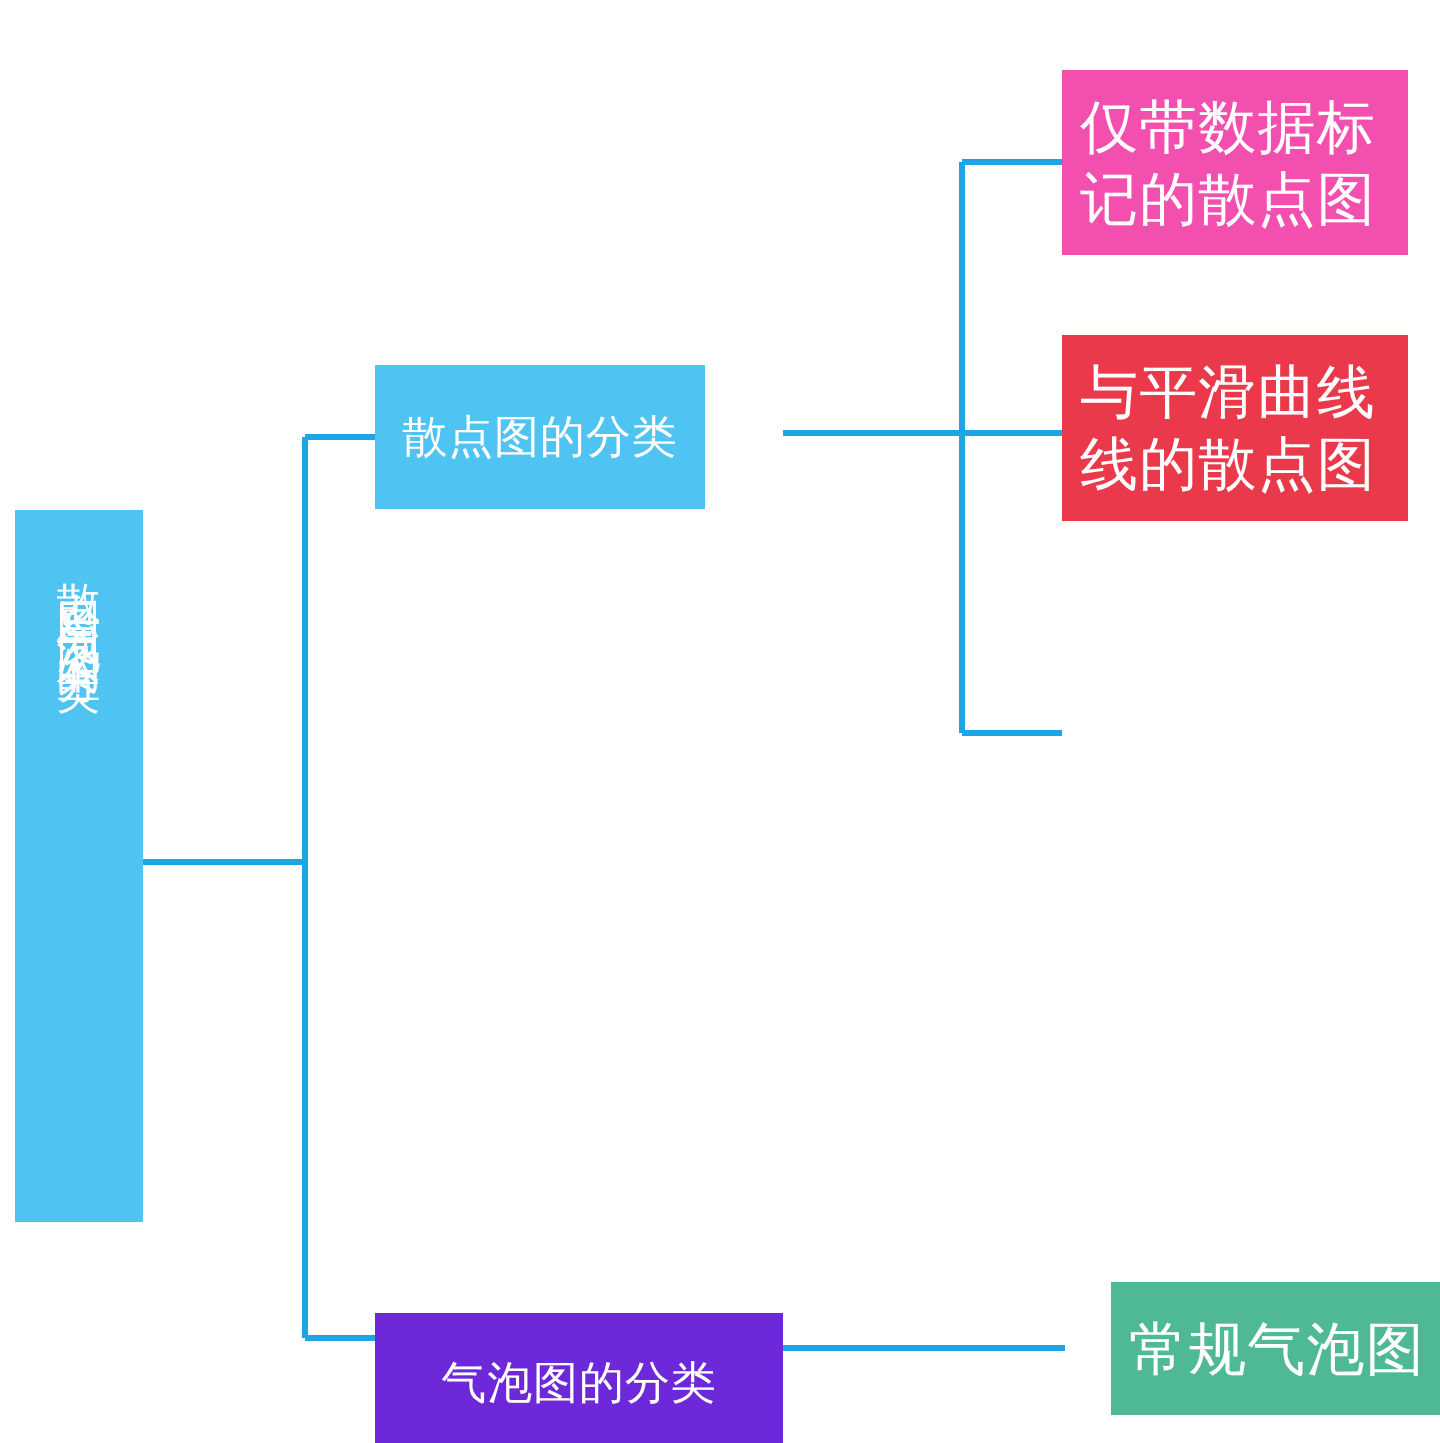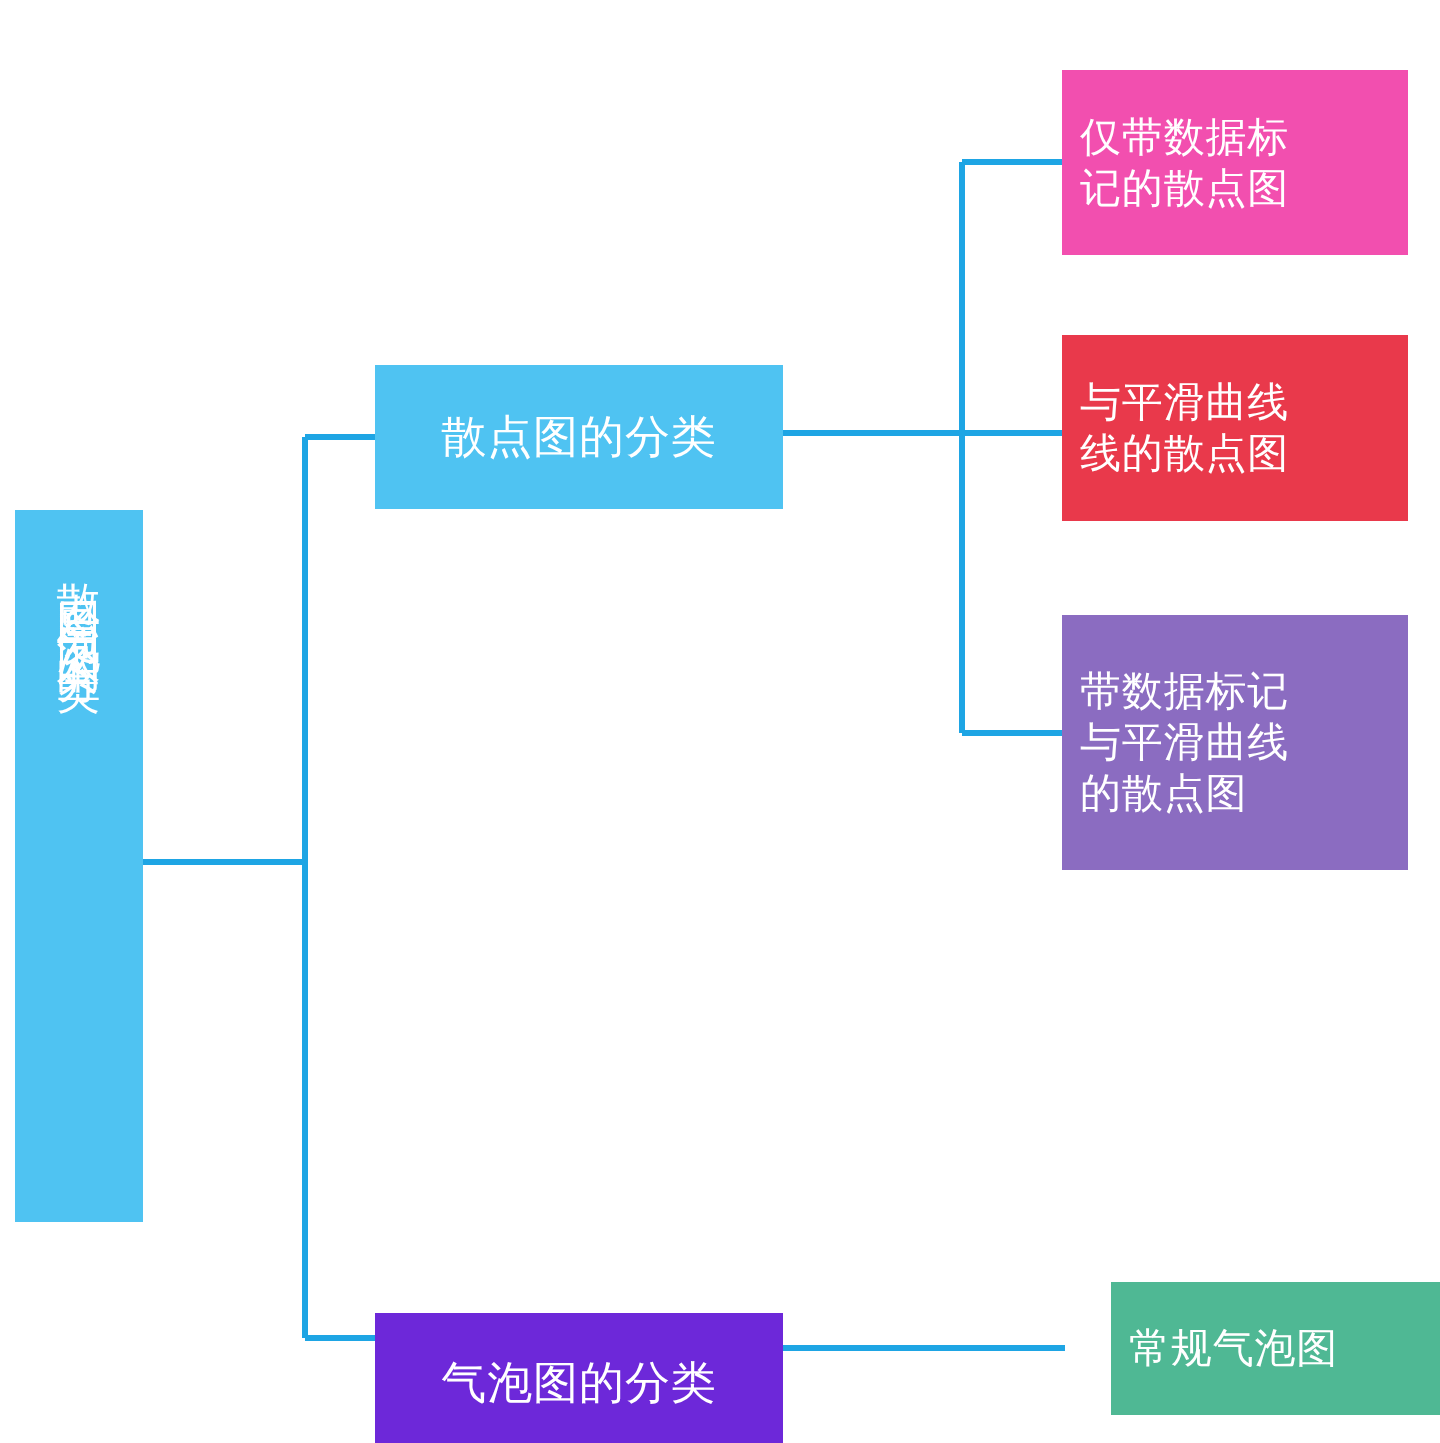--- a/index.html
+++ b/index.html
@@ -54,35 +54,35 @@
   .node-root .node-label {
     writing-mode: vertical-rl;
     text-orientation: upright;
     font-size: 44px;
     line-height: 1.0;
     letter-spacing: 0.22em;
   }
   .node-branch-scatter {
     left: 375px;
     top: 365px;
-    width: 408px;
+    width: 330px;
     height: 144px;
     background: #4FC3F2;
     font-size: 45px;
   }
   .node-branch-bubble {
     left: 375px;
     top: 1272px;
     width: 408px;
     height: 140px;
     background: #4FC3F2;
     font-size: 45px;
   }
   .node-leaf {
-    font-size: 41px;
+    font-size: 58px;
     padding: 0 18px;
     justify-content: flex-start;
     text-align: left;
   }
   .node-marker-only {
     left: 1062px;
     top: 70px;
     width: 346px;
     height: 185px;
     background: #F24FAF;
@@ -153,23 +153,18 @@
   <div class="node node-leaf node-marker-only" style="background: rgb(242, 79, 175);">
     <span class="node-label">仅带数据标
 记的散点图</span>
   </div>
 
   <div class="node node-leaf node-smooth-only" style="background: rgb(233, 57, 75);">
     <span class="node-label">与平滑曲线
 线的散点图</span>
   </div>
 
-  <div class="node node-leaf node-marker-smooth" style="background: rgb(139, 108, 193);">
-    <span class="node-label">带数据标记
-与平滑曲线
-的散点图</span>
-  </div>
 
   <div class="node node-leaf node-regular-bubble" style="background: rgb(79, 184, 148); margin-left: 46px;">
     <span class="node-label">常规气泡图</span>
   </div>
 
 </div>
 
 </body></html>

